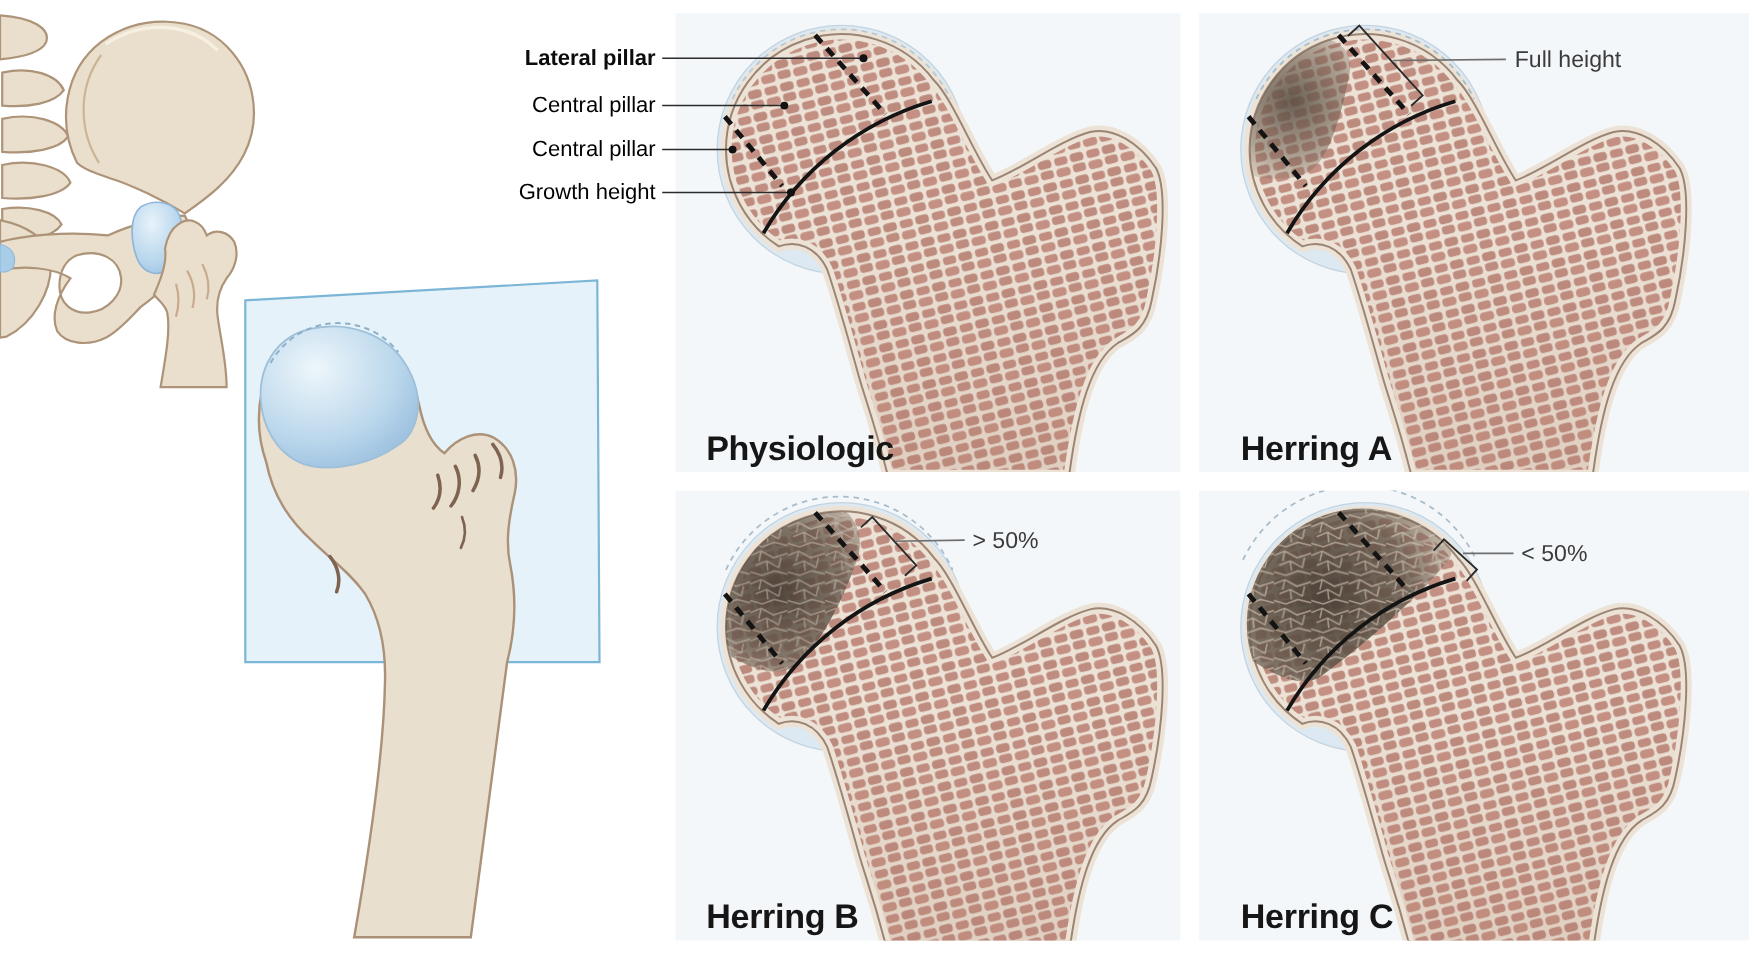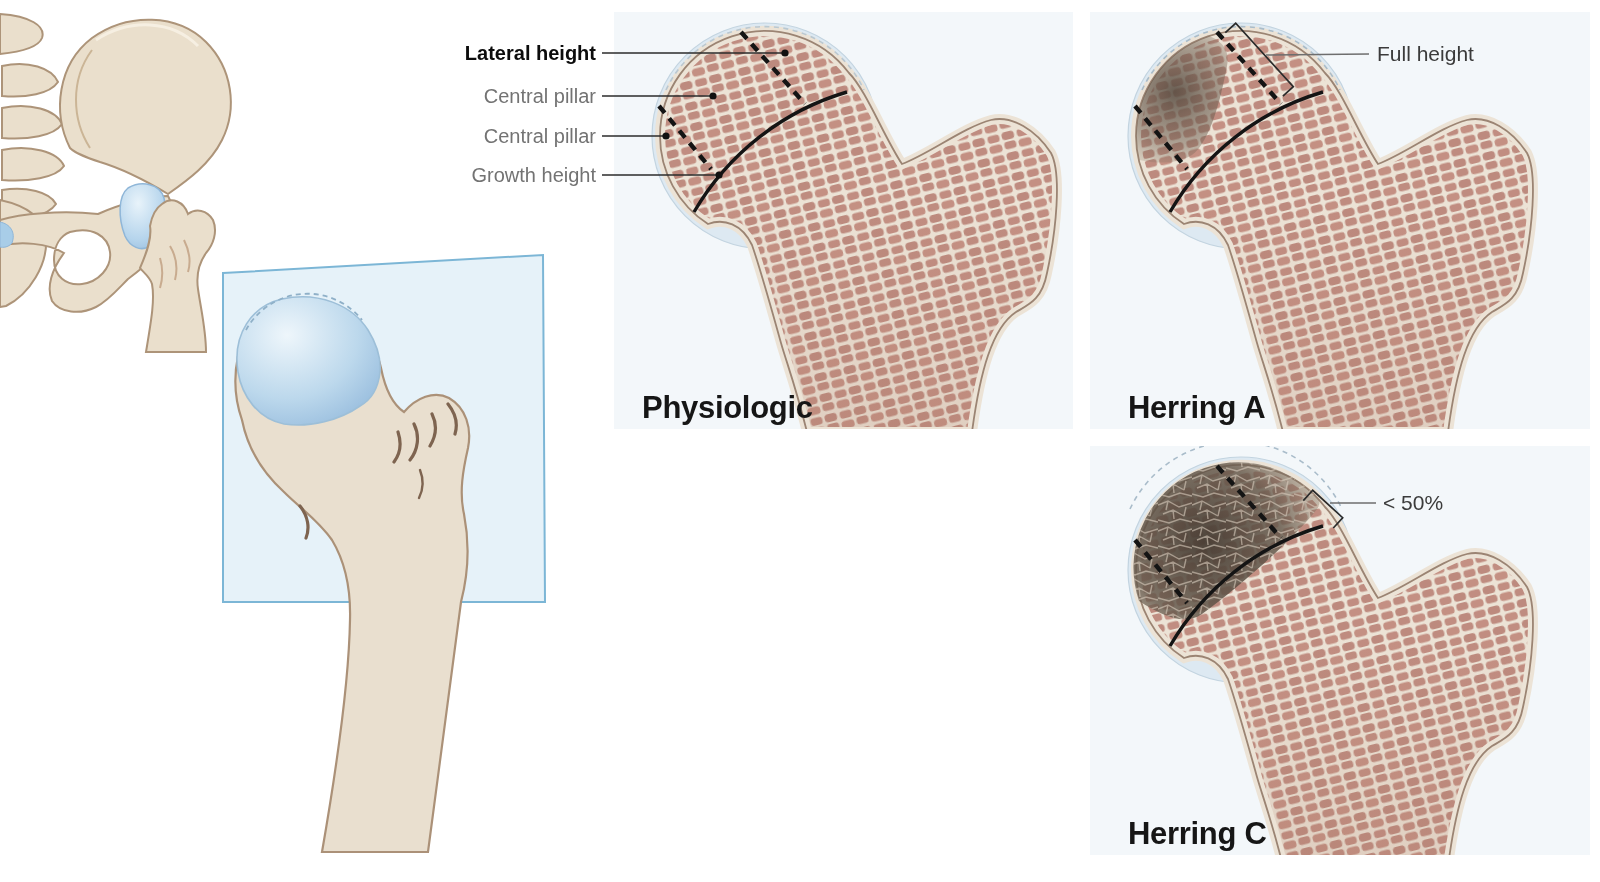--- a/index.html
+++ b/index.html
@@ -9,21 +9,21 @@
   .panel svg{position:absolute;left:0;top:0;}
   #panel-physiologic{left:614px;top:12px;width:459px;height:417px;}
   #panel-herring-a{left:1090px;top:12px;width:500px;height:417px;}
   #panel-herring-b{left:614px;top:446px;width:459px;height:409px;}
   #panel-herring-c{left:1090px;top:446px;width:500px;height:409px;}
   .panel-title{position:absolute;bottom:4px;font-size:31px;font-weight:700;color:#161616;
                letter-spacing:-0.3px;line-height:1.05;white-space:nowrap;}
   .col1 .panel-title{left:28px;}
   .col2 .panel-title{left:38px;}
   .anat-label{position:absolute;left:400px;width:196px;text-align:right;font-size:20px;
-              color:#737373;line-height:26px;white-space:nowrap;}
+              color:#000000;line-height:26px;white-space:nowrap;}
   .anat-label.bold{font-weight:700;color:#0c0c0c;}
   #leader-overlay{position:absolute;left:0;top:0;z-index:6;pointer-events:none;}
   #overview{position:absolute;left:0;top:0;}
   svg text.annot{font-family:"Liberation Sans",sans-serif;font-size:21px;fill:#3b3b3b;}
 </style>
 </head>
 <body>
 
 <svg width="0" height="0" style="position:absolute" aria-hidden="true">
   <defs>
@@ -178,38 +178,53 @@
 
   <div id="panel-physiologic" class="panel col1">
     <svg width="459" height="417" viewBox="0 0 459 417">
       <use href="#femur-base"></use>
       <path d="M52,78 A109 109 0 0 1 250,78" fill="none" stroke="#b4c4d0" stroke-width="1.6" stroke-dasharray="5 4.5" opacity="0.9"></path>
       <use href="#physis-marks"></use>
     </svg>
     <div class="panel-title">Physiologic</div>
   </div>
 
+  <div id="panel-herring-b" class="panel col1">
+    <svg width="459" height="409" viewBox="0 0 459 409">
+      <use href="#femur-base"></use>
+      <path d="M155,19 A105 105 0 0 0 49,150 C70,162 92,170 108,160 C133,140 154,96 166,60 C171,42 164,27 155,19 Z" fill="url(#necroGradB)"></path>
+      <path d="M155,19 A105 105 0 0 0 49,150 C70,162 92,170 108,160 C133,140 154,96 166,60 C171,42 164,27 155,19 Z" fill="url(#crackPat)" opacity="0.55"></path>
+      <path d="M46,72 A113 113 0 0 1 252,72" fill="none" stroke="#a9bcca" stroke-width="1.6" stroke-dasharray="5 4.5"></path>
+      <use href="#physis-marks"></use>
+      <g>
+        <path d="M168.6,33.4 L179,24 L219,68 L208.6,77.4" fill="none" stroke="#2b2b2b" stroke-width="1.7"></path>
+        <path d="M200,46 L263,45" fill="none" stroke="#6e6e6e" stroke-width="1.5"></path>
+      </g>
+      <text class="annot" x="270" y="52">&gt; 50%</text>
+    </svg>
+    <div class="panel-title">Herring B</div>
+  </div>
 
   <div id="panel-herring-c" class="panel col2">
     <svg width="500" height="409" viewBox="0 0 500 409">
       <use href="#femur-base"></use>
       <path d="M229,54 A105 105 0 0 0 49,155 C72,170 95,180 112,168 C145,144 190,105 216,76 C226,65 231,60 229,54 Z" fill="url(#necroGradC)"></path>
       <path d="M229,54 A105 105 0 0 0 49,155 C72,170 95,180 112,168 C145,144 190,105 216,76 C226,65 231,60 229,54 Z" fill="url(#crackPat)" opacity="0.7"></path>
       <path d="M40,63 A117 117 0 0 1 252,63" fill="none" stroke="#a9bcca" stroke-width="1.6" stroke-dasharray="5 4.5"></path>
       <use href="#physis-marks"></use>
       <g>
         <path d="M213.3,54.6 L222.7,44.3 L252.7,71.7 L243.3,82" fill="none" stroke="#2b2b2b" stroke-width="1.7"></path>
         <path d="M240,57 L286,57" fill="none" stroke="#6e6e6e" stroke-width="1.5"></path>
       </g>
       <text class="annot" x="293" y="64">&lt; 50%</text>
     </svg>
     <div class="panel-title">Herring C</div>
   </div>
 
-  <div class="anat-label bold" style="top:40px">Lateral height</div>
+  <div class="anat-label bold" style="top:40px">Lateral pillar</div>
   <div class="anat-label" style="top:83px">Central pillar</div>
   <div class="anat-label" style="top:123px">Central pillar</div>
   <div class="anat-label" style="top:162px">Growth height</div>
 
   <svg id="leader-overlay" width="1600" height="882" viewBox="0 0 1600 882">
     <g stroke="#2b2b2b" stroke-width="1.4">
       <line x1="602" y1="53" x2="785" y2="53"></line>
       <line x1="602" y1="96" x2="713" y2="96"></line>
       <line x1="602" y1="136" x2="666" y2="136"></line>
       <line x1="602" y1="175" x2="719" y2="175"></line>

